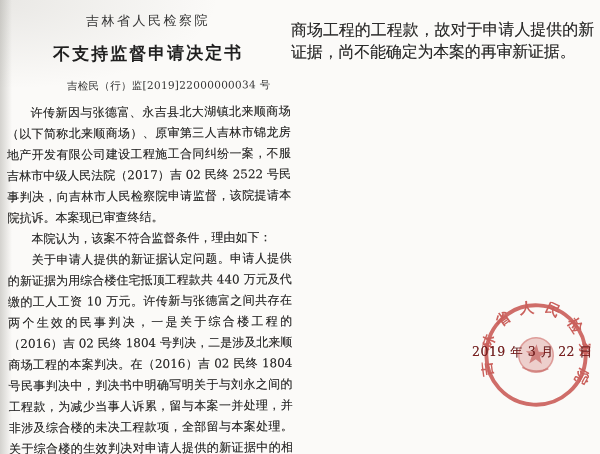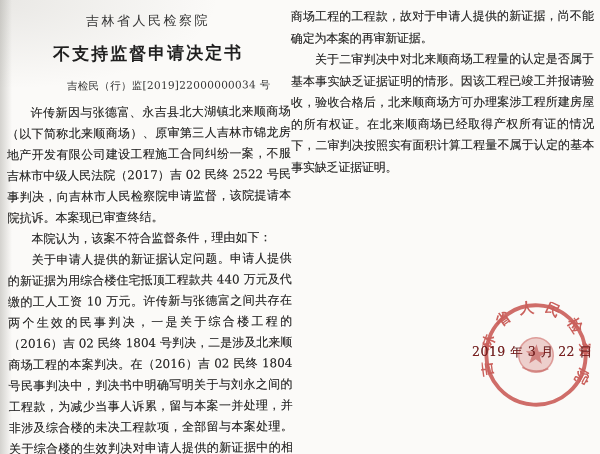--- a/index.html
+++ b/index.html
@@ -28,21 +28,21 @@
   }
   .doc-title{
     text-align:center;font-size:17px;font-weight:bold;letter-spacing:2px;
     margin-top:12px;color:#1f1f1f;
   }
   .case-no{
     text-align:right;font-size:10.5px;letter-spacing:.3px;margin-top:14px;
     padding-right:20px;color:#333;
   }
   .body-text{font-size:12px;line-height:21px;text-align:justify;margin-top:9px;}
-  .page-right .body-text{margin-top:0;font-size:12px;line-height:21.5px;letter-spacing:-0.2px;}
+  .page-right .body-text{margin-top:13px;font-size:16px;line-height:21.5px;letter-spacing:-0.2px;}
   .para{margin:0;text-indent:2em;color:#2b2b2b;text-shadow:0 0 .5px rgba(60,58,55,.55);}
   .para.noindent{text-indent:0;}
   .page-num{
     position:absolute;left:8px;top:441px;width:284px;text-align:center;
     font-size:9px;color:#5a5a5a;
   }
   .date-line{
     position:absolute;left:472px;top:344px;z-index:3;
     font-size:12.5px;letter-spacing:.5px;color:#7f1d1d;font-weight:500;
     text-shadow:0 0 .5px rgba(30,30,30,.6);
@@ -65,21 +65,20 @@
     <p class="para">许传新因与张德富、永吉县北大湖镇北来顺商场（以下简称北来顺商场）、原审第三人吉林市锦龙房地产开发有限公司建设工程施工合同纠纷一案，不服吉林市中级人民法院（2017）吉 02 民终 2522 号民事判决，向吉林市人民检察院申请监督，该院提请本院抗诉。本案现已审查终结。</p>
     <p class="para">本院认为，该案不符合监督条件，理由如下：</p>
     <p class="para">关于申请人提供的新证据认定问题。申请人提供的新证据为用综合楼住宅抵顶工程款共 440 万元及代缴的工人工资 10 万元。许传新与张德富之间共存在两个生效的民事判决，一是关于综合楼工程的（2016）吉 02 民终 1804 号判决，二是涉及北来顺商场工程的本案判决。在（2016）吉 02 民终 1804 号民事判决中，判决书中明确写明关于与刘永之间的工程款，为减少当事人诉累，留与本案一并处理，并非涉及综合楼的未决工程款项，全部留与本案处理。关于综合楼的生效判决对申请人提供的新证据中的相关证据给予了评判，但未予认定，现无法确定该证据为给付综合楼工程款的证据还是北来顺商场工程款的证据。从本案的二审庭审笔录可见，北来顺商场共给付工程款 3919218 元是申请人许传新方提供的证据，双方对此没有异议。对于用综合楼住宅抵顶工程款 440 万和代缴 10 万元工资的证据，不能直接认定其为北来顺</p>
   </div>
 </div>
 <div class="page-num">1</div>
 
 <div class="page page-right">
   <div class="body-text">
     <p class="para noindent">商场工程的工程款，故对于申请人提供的新证据，尚不能确定为本案的再审新证据。</p>
-    <p class="para">关于二审判决中对北来顺商场工程量的认定是否属于基本事实缺乏证据证明的情形。因该工程已竣工并报请验收，验收合格后，北来顺商场方可办理案涉工程所建房屋的所有权证。在北来顺商场已经取得产权所有证的情况下，二审判决按照实有面积计算工程量不属于认定的基本事实缺乏证据证明。</p>
   </div>
 </div>
 
 <div class="date-line">2019 年 3 月 22 日</div>
 
 <svg class="seal" viewBox="0 0 100 100" xmlns="http://www.w3.org/2000/svg">
   <defs>
     <path id="sealArc" d="M 13 72 A 42 42 0 1 1 87 72" fill="none"></path>
   </defs>
   <circle cx="50" cy="50" r="46" fill="none" stroke="#c5504c" stroke-width="3.6" opacity=".92"></circle>

